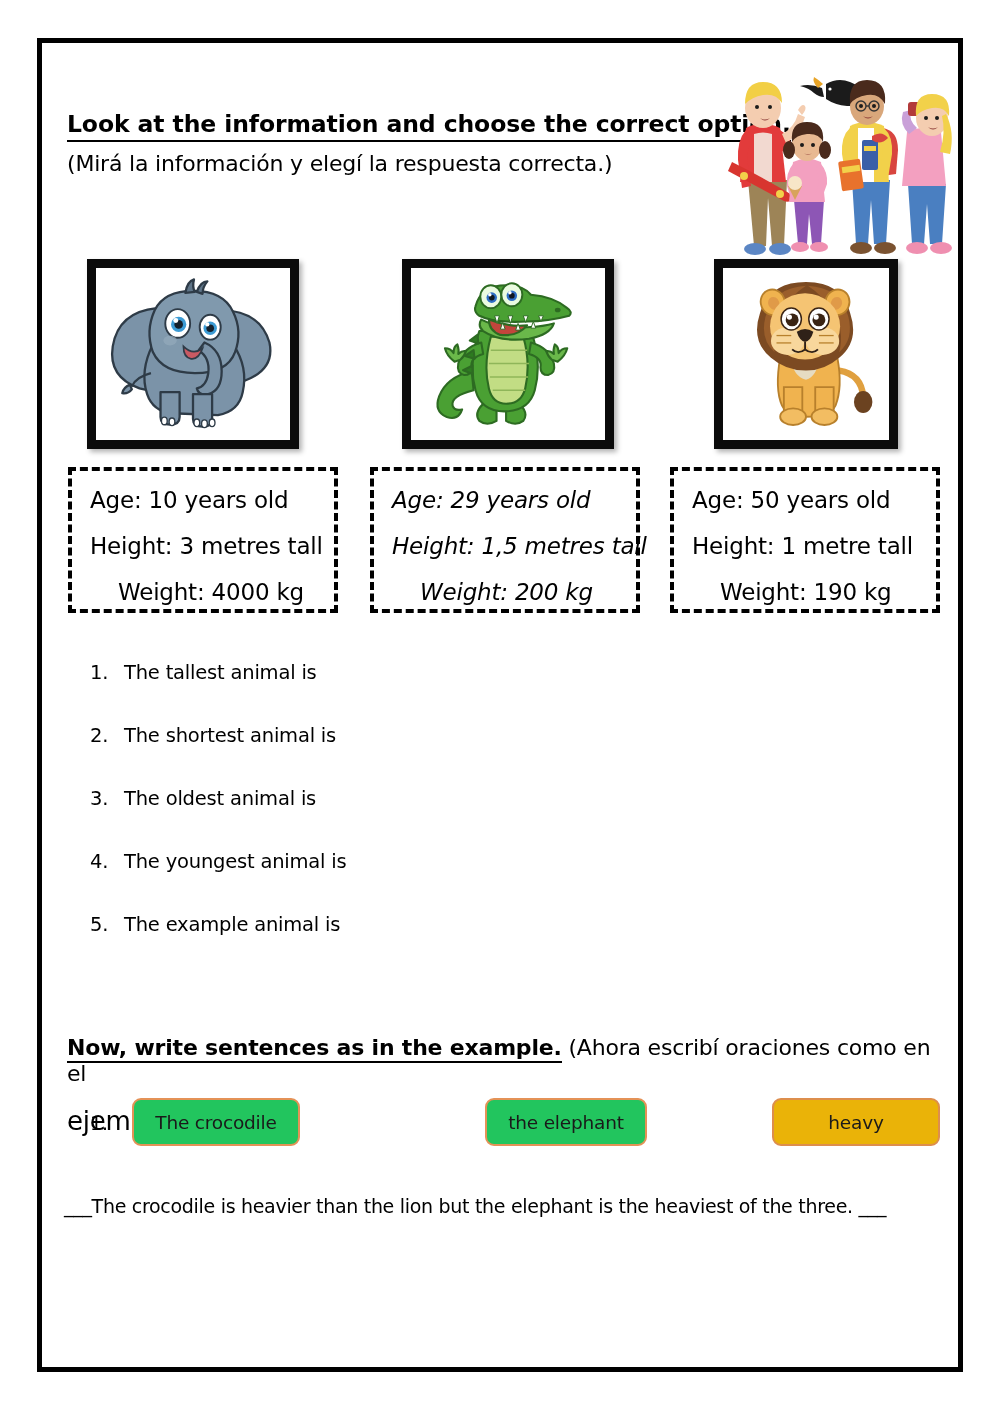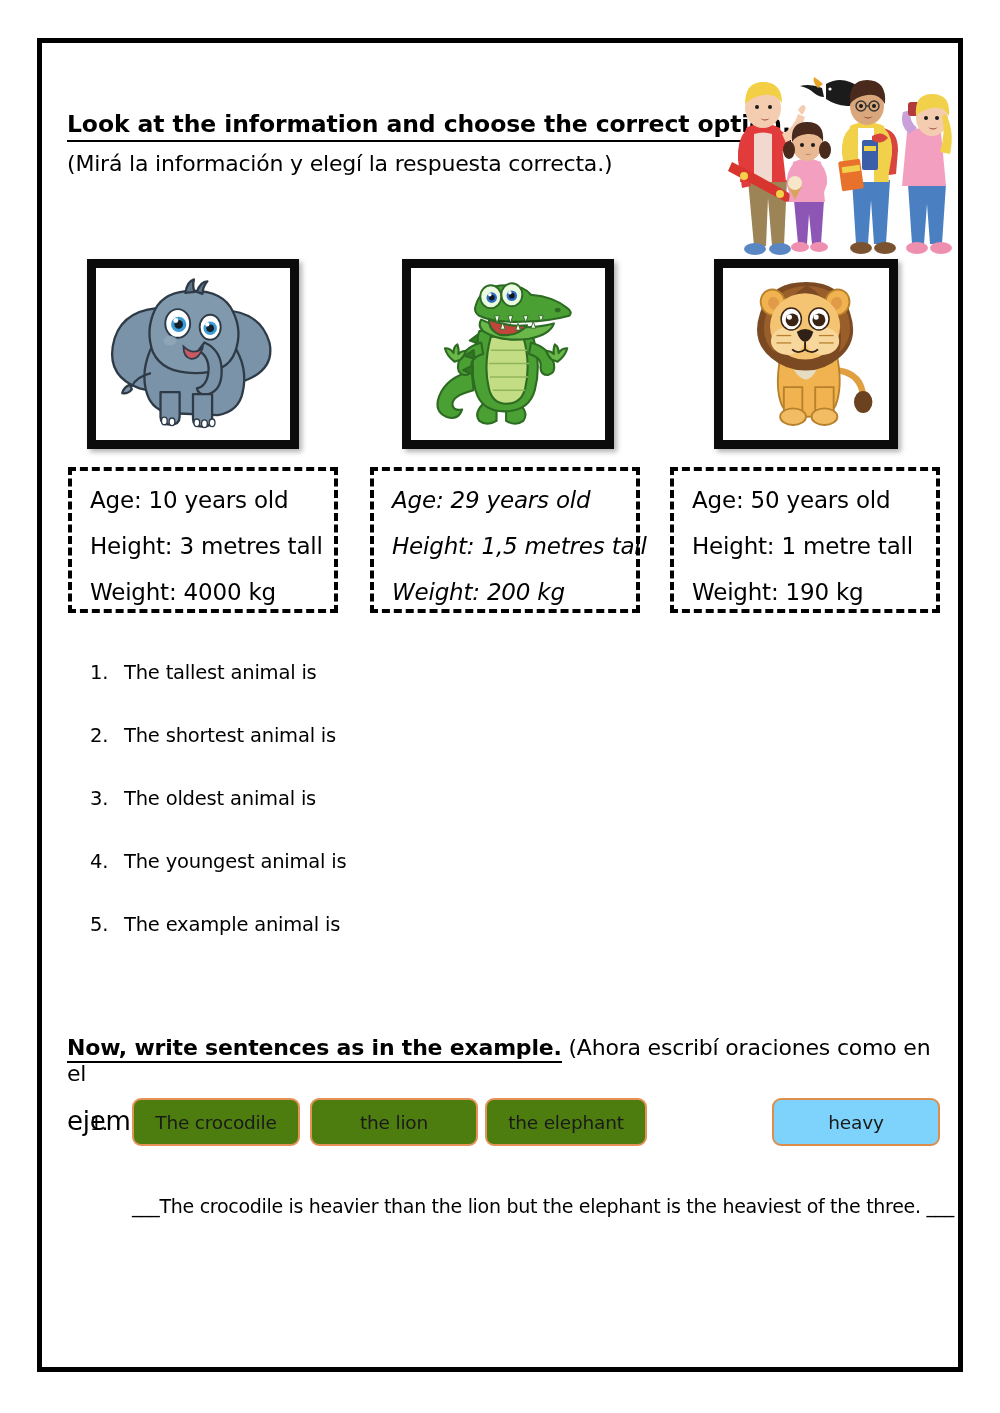--- a/index.html
+++ b/index.html
@@ -97,21 +97,21 @@
   .box-b { left: 328px; width: 270px; font-style: italic; }
   .box-c { left: 628px; width: 270px; }
   .info-line {
     font-family: "DejaVu Sans", sans-serif;
     font-size: 23px;
     color: #000;
     margin-bottom: 20px;
     letter-spacing: -0.2px;
     white-space: nowrap;
   }
-  .info-line:last-child { margin-bottom: 0; }
+  .info-line:last-child { margin-bottom: 0; margin-left: 28px; }
 
   
   .questions {
     position: absolute;
     left: 48px; top: 618px;
     width: 500px;
   }
   .q-item {
     display: flex;
     align-items: baseline;
@@ -159,50 +159,49 @@
     left: 48px; top: 14px;
     font-size: 19px;
     color: #000;
   }
   .tile {
     position: absolute;
     top: 0;
     height: 48px;
     border-radius: 9px;
     border: 2px solid #e49257;
-    background: #4d7c0f;
+    background: #22c55e;
     display: flex;
     align-items: center;
     justify-content: center;
     font-family: "DejaVu Sans", sans-serif;
     font-size: 18.5px;
     color: #1a1a1a;
     letter-spacing: -0.2px;
     white-space: nowrap;
   }
   .tile-1 { left: 90px;  width: 168px; }
   .tile-2 { left: 268px; width: 168px; }
   .tile-3 { left: 443px; width: 162px; }
   .tile-adj {
     left: 730px; width: 168px;
-    background: #7dd3fc;
+    background: #eab308;
     border: 2px solid #dd8e4d;
   }
 
   
   .answer {
     position: absolute;
     left: 22px; top: 1152px;
     width: 890px;
     font-family: "DejaVu Sans", sans-serif;
     font-size: 19px;
     color: #000;
     letter-spacing: -0.3px;
     white-space: nowrap;
-    text-align: right;
   }
 </style>
 </head>
 <body>
 
 <div class="page">
   <div class="inner">
 
     <div class="heading-wrap">
       <div class="h-main">Look at the information and choose the correct option.</div>
@@ -526,21 +525,20 @@
     <div class="h2-wrap">
       <div class="h2-line1">
         <span class="h2-bold">Now, write sentences as in the example.</span><span> (Ahora escribí oraciones como en el</span>
       </div>
       <div class="h2-line2">ejemplo)</div>
     </div>
 
     <div class="tiles-row">
       <span class="tile-num">1.</span>
       <div class="tile tile-1">The crocodile</div>
-      <div class="tile tile-2">the lion</div>
       <div class="tile tile-3">the elephant</div>
       <div class="tile tile-adj">heavy</div>
     </div>
 
     <div class="answer">___The crocodile is heavier than the lion but the elephant is the heaviest of the three. ___</div>
 
   </div>
 </div>
 
 </body></html>

